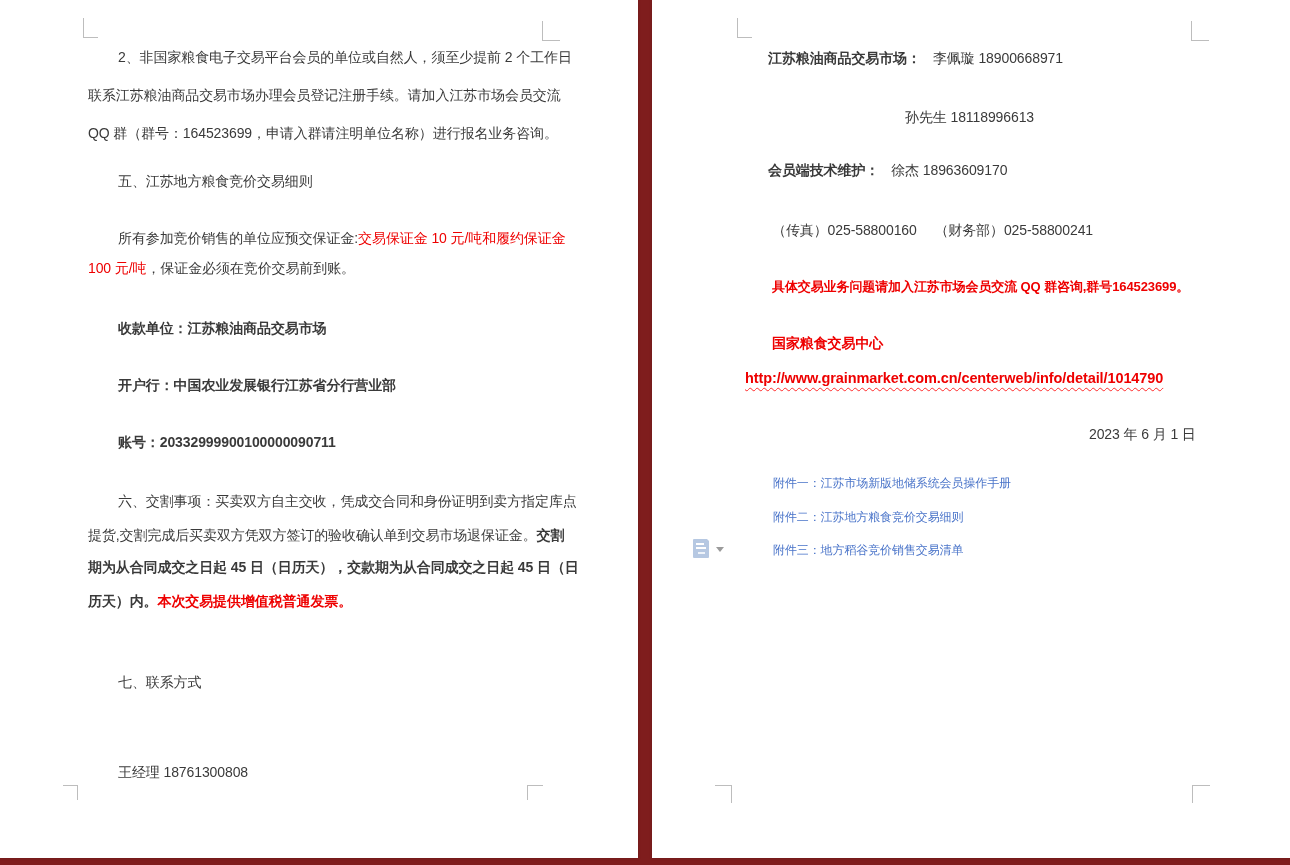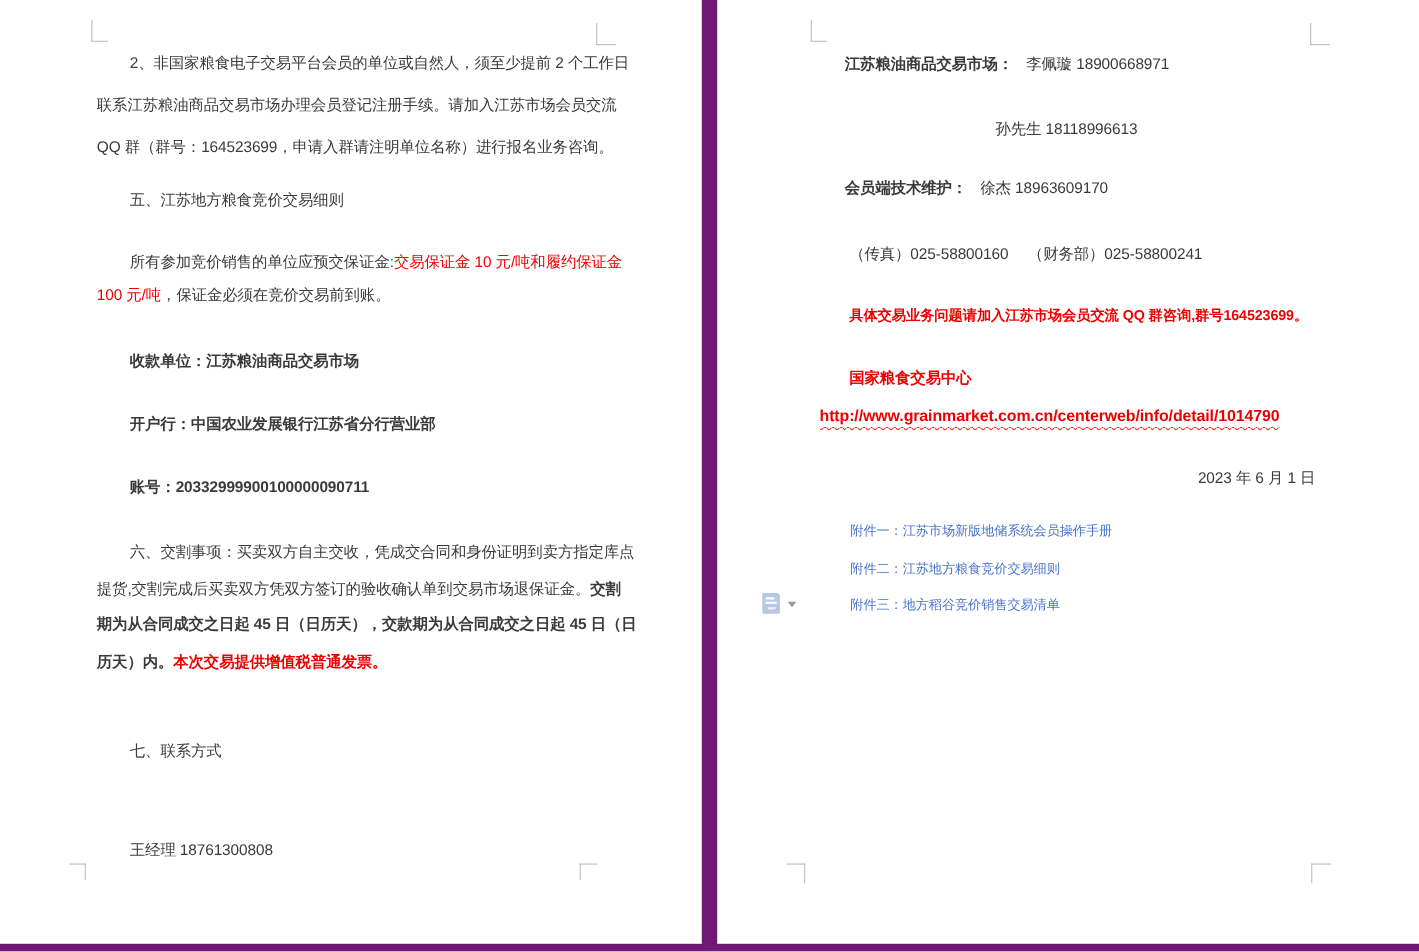--- a/index.html
+++ b/index.html
@@ -1,19 +1,19 @@
 <!DOCTYPE html>
 <html><head>
 <meta charset="utf-8">
 <style>
   * { margin:0; padding:0; box-sizing:border-box; }
   html,body { width:1290px; height:865px; overflow:hidden; }
   body { font-family:"Liberation Sans","DejaVu Sans",sans-serif; background:#dcdcde; }
 
-  .viewport { position:relative; width:1290px; height:865px; background:#701a75; overflow:hidden; }
+  .viewport { position:relative; width:1290px; height:865px; background:#7f1d1d; overflow:hidden; }
 
   .page {
     position:absolute; top:0; height:858px; background:#ffffff;
     box-shadow:0 0 3px rgba(0,0,0,.18);
   }
   .page-left  { left:0;   width:638px; }
   .page-right { left:652px; width:680px; }
 
   .line {
     position:absolute; font-size:14px; line-height:20px; color:#3a3a3a;
@@ -103,21 +103,21 @@
     <div class="line" style="left:116px; top:160px;"><span class="b">会员端技术维护：</span><span class="gapL">徐杰 18963609170</span></div>
     <div class="line" style="left:120px; top:220px;">（传真）025-58800160 　（财务部）025-58800241</div>
 
     <div class="line b red" style="left:120px; top:277px; font-size:13px;">具体交易业务问题请加入江苏市场会员交流 QQ 群咨询,群号164523699。</div>
     <div class="line b red" style="left:120px; top:333px;">国家粮食交易中心</div>
 
     <div class="line" style="left:93px; top:368px;"><span class="url">http://www.grainmarket.com.cn/centerweb/info/detail/1014790</span></div>
 
     <div class="line" style="left:437px; top:424px;">2023 年 6 月 1 日</div>
 
-    <div class="line link" style="left:121px; top:475px;font-family:Liberation Mono, monospace;">附件一：江苏市场新版地储系统会员操作手册</div>
+    <div class="line link" style="left:121px; top:475px;">附件一：江苏市场新版地储系统会员操作手册</div>
     <div class="line link" style="left:121px; top:509px;">附件二：江苏地方粮食竞价交易细则</div>
     <div class="line link" style="left:121px; top:542px;">附件三：地方稻谷竞价销售交易清单</div>
 
     <div class="paste-wrap">
       <div class="paste-icon">
         <i class="l1"></i>
           <i class="l2"></i>
           <i class="l3"></i>
       </div>
       <div class="drop-arrow"></div>

